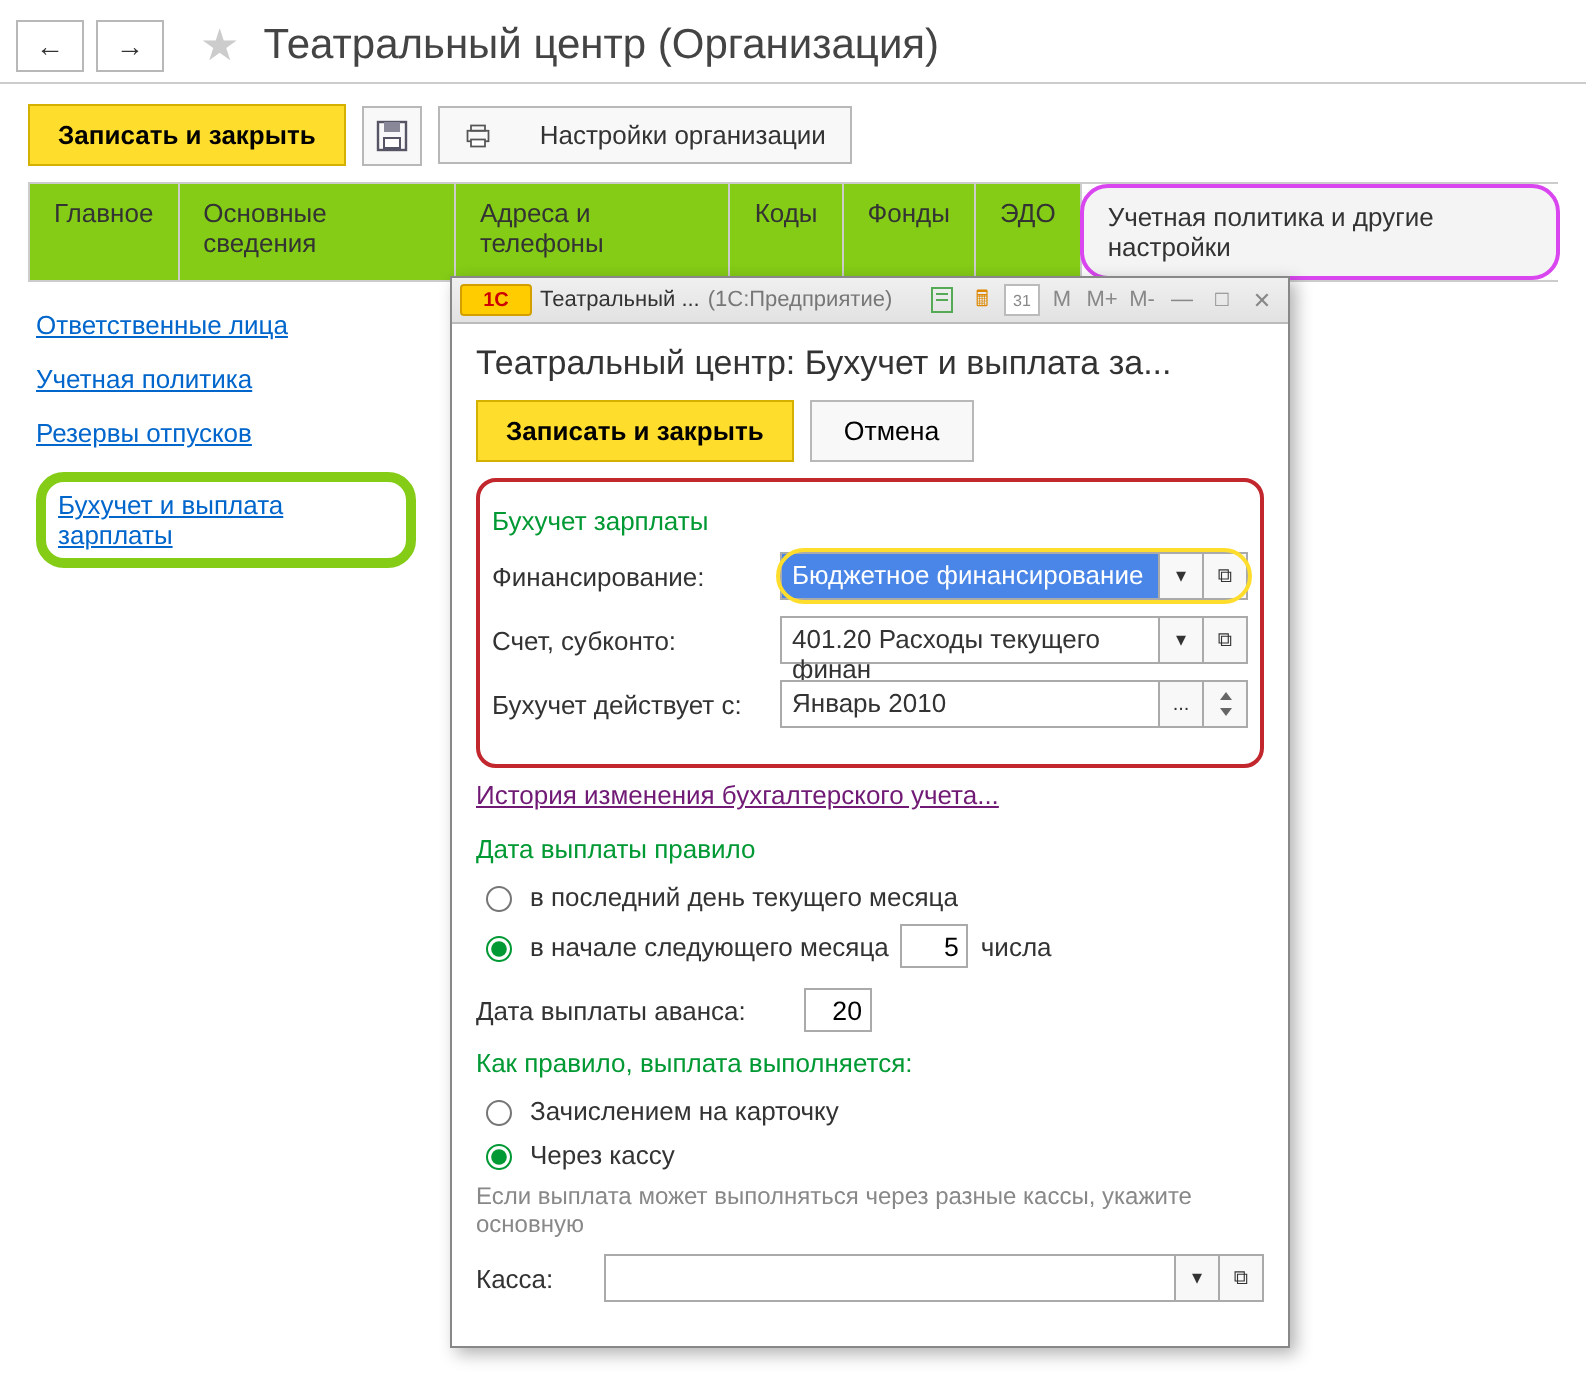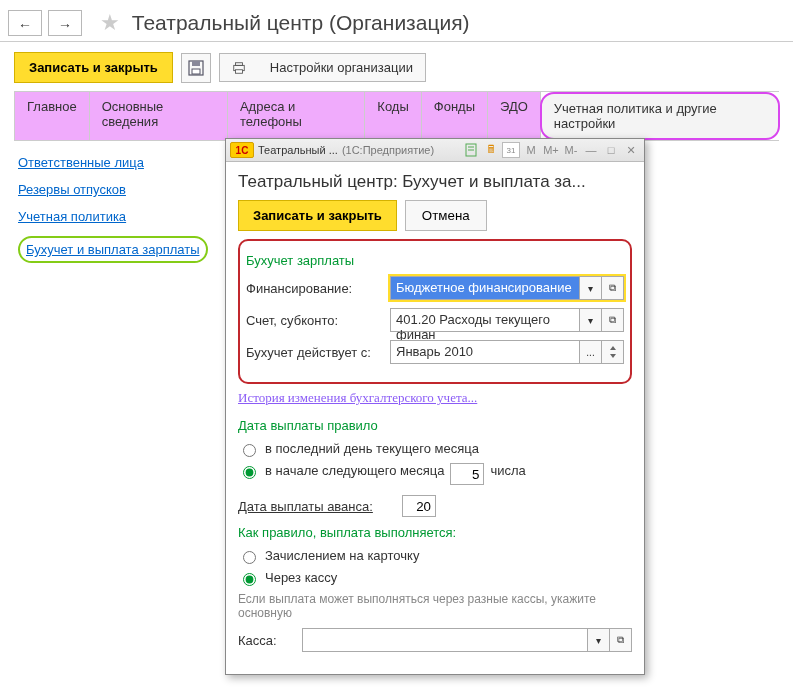--- a/index.html
+++ b/index.html
@@ -6,50 +6,50 @@
   body { margin:0; font-family: Arial, sans-serif; font-size:13px; color:#333; background:#fff; width:793px; }
   .topbar { border-bottom:1px solid #ccc; padding:4px 8px 0; display:flex; align-items:center; gap:6px; height:42px; }
   .nav-btn { border:1px solid #b8b8b8; background:#fff; width:34px; height:26px; display:flex; align-items:center; justify-content:center; cursor:pointer; font-size:14px; }
   .star { color:#ccc; font-size:22px; margin:0 4px 0 12px; cursor:pointer; }
   .page-title { font-size:21px; color:#444; margin-left:2px; }
   .toolbar { padding:10px 14px 8px; display:flex; gap:8px; align-items:center; }
   .btn-main { background:#ffdd2d; border:1px solid #d4b100; font-weight:bold; padding:7px 14px; cursor:pointer; font-size:13px; }
   .btn-icon { border:1px solid #b8b8b8; background:#f8f8f8; width:30px; height:30px; display:flex; align-items:center; justify-content:center; cursor:pointer; }
   .btn-settings { border:1px solid #b8b8b8; background:#f8f8f8; padding:6px 12px; cursor:pointer; display:flex; align-items:center; gap:24px; }
   .tabs { display:flex; border-top:1px solid #ccc; border-bottom:1px solid #ccc; margin:0 14px; }
-  .tab { border:1px solid #ccc; border-top:none; border-bottom:none; background:#f0abfc; padding:7px 12px; cursor:pointer; font-size:13px; margin-right:-1px; }
+  .tab { border:1px solid #ccc; border-top:none; border-bottom:none; background:#84cc16; padding:7px 12px; cursor:pointer; font-size:13px; margin-right:-1px; }
   .tab.last { border:2px solid #d946ef; border-radius:14px; background:#f4f4f4; }
   .content { padding:14px 18px; display:flex; gap:20px; }
   .sidebar { width:190px; }
   .sidebar a { display:block; color:#0066cc; text-decoration:underline; margin-bottom:12px; font-size:13px; cursor:pointer; }
-  .sidebar .sel { border:2px solid #84cc16; border-radius:14px; padding:4px 6px; display:inline-block; }
+  .sidebar .sel { border:5px solid #84cc16; border-radius:14px; padding:4px 6px; display:inline-block; }
   
   .modal { position:absolute; left:225px; top:138px; width:420px; border:1px solid #888; background:#fff; box-shadow:3px 3px 8px rgba(0,0,0,0.3); }
   .modal-titlebar { background:linear-gradient(#f0f0f0,#e2e2e2); border-bottom:1px solid #bbb; display:flex; align-items:center; padding:3px 4px; gap:4px; font-size:11px; }
-  .ic1c { background:#ffcc00; color:#c00; font-weight:bold; font-size:10px; width:24px; height:16px; display:flex; align-items:center; justify-content:center; border-radius:2px; border:1px solid #d4a000;text-align:right; }
+  .ic1c { background:#ffcc00; color:#c00; font-weight:bold; font-size:10px; width:36px; height:16px; display:flex; align-items:center; justify-content:center; border-radius:2px; border:1px solid #d4a000;text-align:right; }
   .wt { flex:0 0 auto; }
   .wt2 { color:#777; }
   .tb-icons { margin-left:auto; display:flex; gap:2px; align-items:center; }
   .tbi { width:18px; height:16px; display:flex; align-items:center; justify-content:center; font-size:11px; color:#888; cursor:pointer; }
   .tbi.g { color:#5a5; }
   .tbi.o { color:#d80; }
   .modal-head { font-size:17px; padding:10px 12px 8px; color:#333; }
   .modal-toolbar { padding:0 12px 8px; display:flex; gap:8px; }
   .btn-cancel { border:1px solid #b8b8b8; background:#f8f8f8; padding:6px 16px; cursor:pointer; }
   .modal-body { padding:0 12px 14px; }
   .redbox { border:2px solid #c1272d; border-radius:10px; padding:8px 6px 10px; margin-bottom:6px; }
   .section-title { color:#009933; font-size:13px; margin:4px 0 8px; }
   .row { display:flex; align-items:center; margin-bottom:8px; gap:14px; }
   .lbl { width:130px; font-size:13px; }
   .fld { flex:1; display:flex; }
   .inp { flex:1; border:1px solid #aaa; padding:3px 5px; font-size:13px; background:#fff; height:24px; }
   .inp.sel1 { background:#4a86e8; color:#fff; }
   .btn-drop, .btn-open { border:1px solid #aaa; border-left:none; width:22px; height:24px; display:flex; align-items:center; justify-content:center; background:#f8f8f8; cursor:pointer; font-size:10px; }
-  .link { color:#8b5cf6; text-decoration:underline; cursor:pointer; font-size:13px;font-family:Liberation Serif, serif; }
-  .radio-row { display:flex; align-items:flex-start; gap:6px; margin:6px 0; font-size:13px; }
+  .link { color:#701a75; text-decoration:underline; cursor:pointer; font-size:13px; }
+  .radio-row { display:flex; align-items:center; gap:6px; margin:6px 0; font-size:13px; }
   input[type=radio]{ accent-color:#009933; }
   .small-inp { width:34px; border:1px solid #aaa; padding:2px 4px; text-align:right; height:22px; }
   .gray-note { color:#888; font-size:12px; margin:4px 0 8px; }
   svg { display:block; }
 </style>
 </head>
 <body>
 
 <div class="topbar">
   <div class="nav-btn">
@@ -87,22 +87,22 @@
   <div class="tab">Адреса и телефоны</div>
   <div class="tab">Коды</div>
   <div class="tab">Фонды</div>
   <div class="tab">ЭДО</div>
   <div class="tab last">Учетная политика и другие настройки</div>
 </div>
 
 <div class="content">
   <div class="sidebar">
     <a>Ответственные лица</a>
+    <a>Учетная политика</a>
     <a>Резервы отпусков</a>
-    <a>Учетная политика</a>
     <span class="sel"><a style="margin:0">Бухучет и выплата зарплаты</a></span>
   </div>
 </div>
 
 <div class="modal">
   <div class="modal-titlebar">
     <span class="ic1c">1C</span>
     <span class="wt">Театральный ...</span>
     <span class="wt wt2">(1С:Предприятие)</span>
     <div class="tb-icons">
@@ -130,21 +130,21 @@
     <button class="btn-main">Записать и закрыть</button>
     <button class="btn-cancel">Отмена</button>
   </div>
 
   <div class="modal-body">
     <div class="redbox">
       <div class="section-title">Бухучет зарплаты</div>
 
       <div class="row">
         <div class="lbl">Финансирование:</div>
-        <div class="fld yellowwrap" style="outline:2px solid #ffdd2d;">
+        <div class="fld yellowwrap" style="outline:2px solid #ffdd2d;border-radius:12px;">
           <div class="inp sel1">Бюджетное финансирование</div>
           <div class="btn-drop">▾</div>
           <div class="btn-open">⧉</div>
         </div>
       </div>
 
       <div class="row">
         <div class="lbl">Счет, субконто:</div>
         <div class="fld">
           <div class="inp">401.20 Расходы текущего финан</div>
@@ -176,21 +176,21 @@
       <span>в последний день текущего месяца</span>
     </label>
     <label class="radio-row">
       <input type="radio" name="payday" checked="" style="">
       <span>в начале следующего месяца</span>
       <input class="small-inp" value="5" style="">
       <span>числа</span>
     </label>
 
     <div class="row" style="margin-top:10px;">
-      <div class="lbl" style="width:150px;text-decoration:underline;">Дата выплаты аванса:</div>
+      <div class="lbl" style="width:150px;">Дата выплаты аванса:</div>
       <input class="small-inp" value="20" style="">
     </div>
 
     <div class="section-title">Как правило, выплата выполняется:</div>
 
     <label class="radio-row">
       <input type="radio" name="paymeth" style="">
       <span>Зачислением на карточку</span>
     </label>
     <label class="radio-row">

